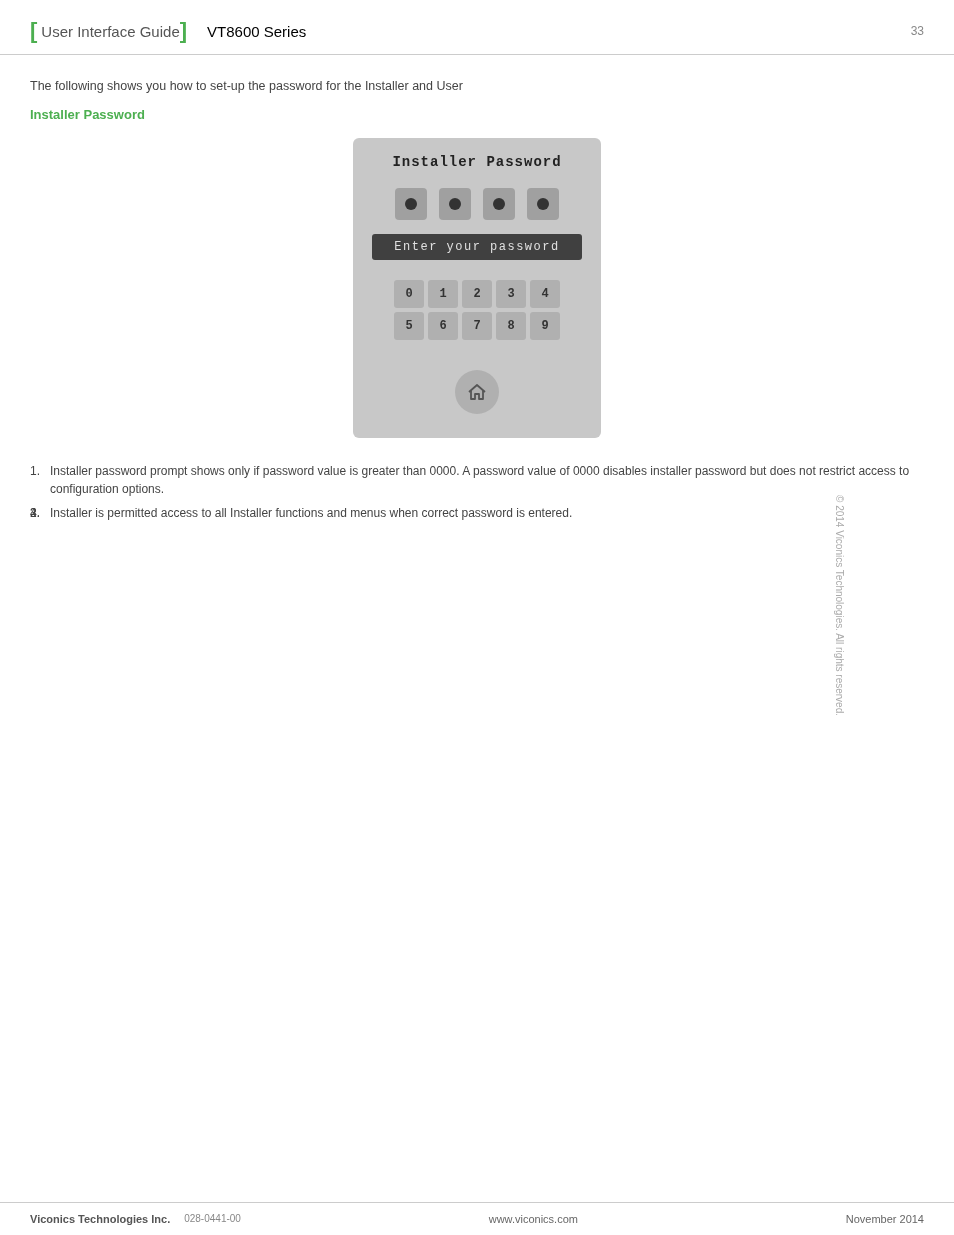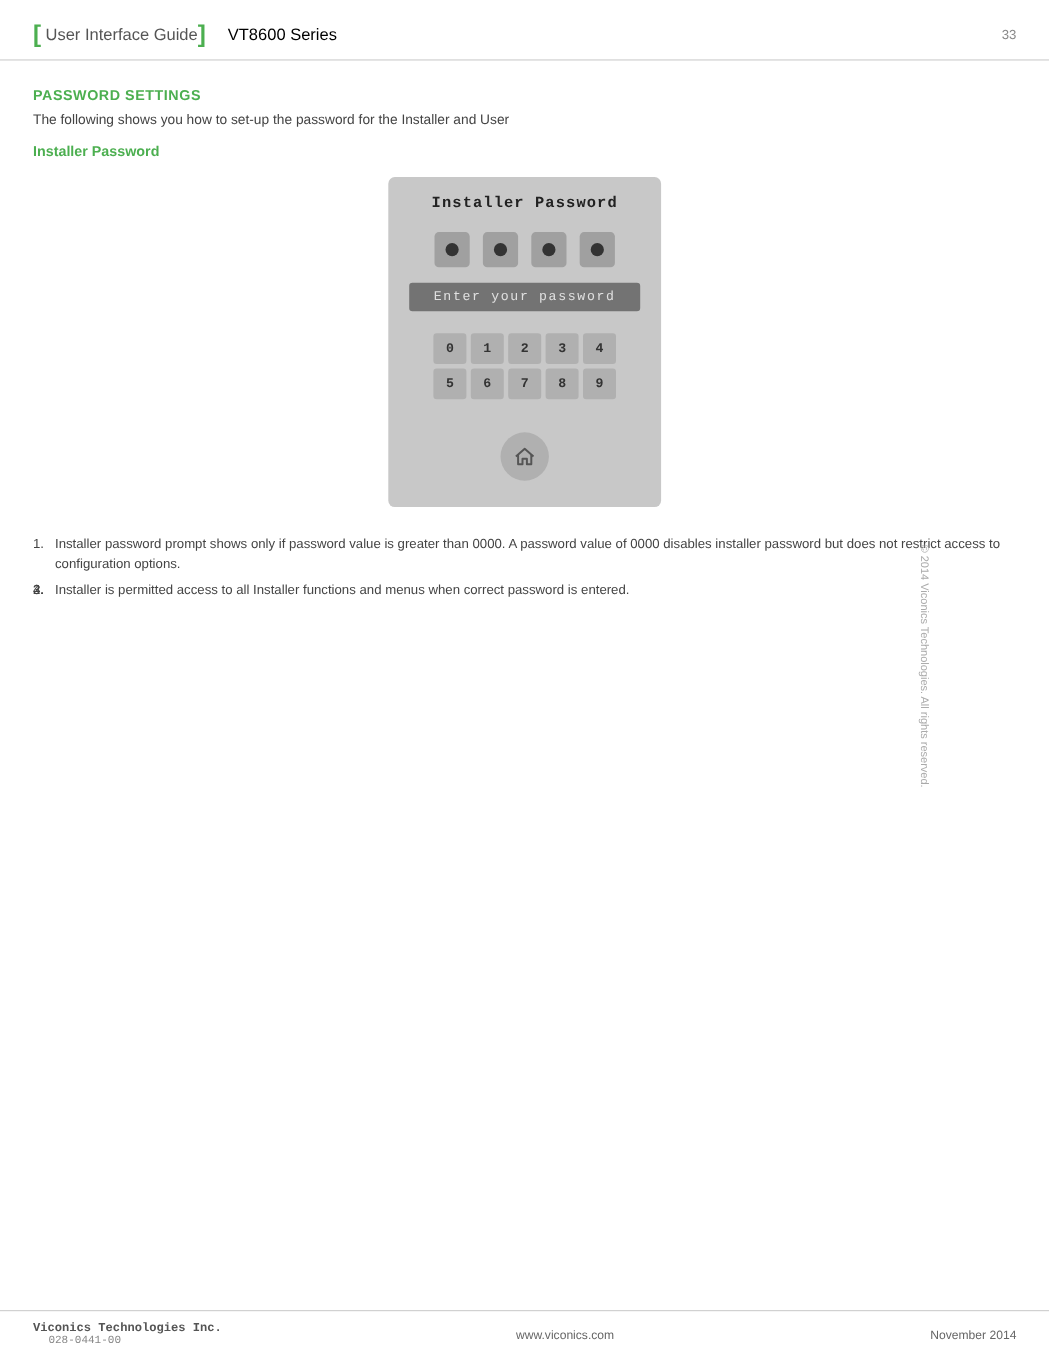--- a/index.html
+++ b/index.html
@@ -117,21 +117,21 @@
     }
 
     .dot {
       width: 12px;
       height: 12px;
       background: #333;
       border-radius: 50%;
     }
 
     .enter-btn {
-      background: #737373;
+      background: #404040;
       color: #e0e0e0;
       border: none;
       padding: 6px 22px;
       font-size: 12px;
       font-family: 'Courier New', monospace;
       letter-spacing: 1.5px;
       border-radius: 3px;
       cursor: pointer;
       margin-bottom: 20px;
     }
@@ -211,22 +211,21 @@
       padding: 10px 30px;
       display: flex;
       align-items: center;
       justify-content: space-between;
       font-size: 11px;
       color: #555;
     }
 
     .footer-left {
       display: flex;
-      flex-direction: column;
-      font-family: Liberation Mono, monospace;
+      flex-direction: row;
     }
 
     .footer-company {
       font-weight: bold;
       font-size: 11px;
     }
 
     .footer-code {
       font-size: 10px;
       color: #888;
@@ -266,21 +265,20 @@
     <span class="header-bracket">[</span>
     <span class="header-guide">User Interface Guide</span>
     <span class="header-bracket">]</span>
     <span class="header-series">VT8600 Series</span>
   </div>
   <span class="header-page">33</span>
 </div>
 
 <div class="content">
 
-  <div class="section-title">PASSWORD SETTINGS</div>
 
   <div class="section-desc">The following shows you how to set-up the password for the Installer and User</div>
 
   <div class="subsection-title">Installer Password</div>
 
   <div class="panel-container">
     <div class="password-panel">
 
       <div class="panel-title">Installer Password</div>
 

